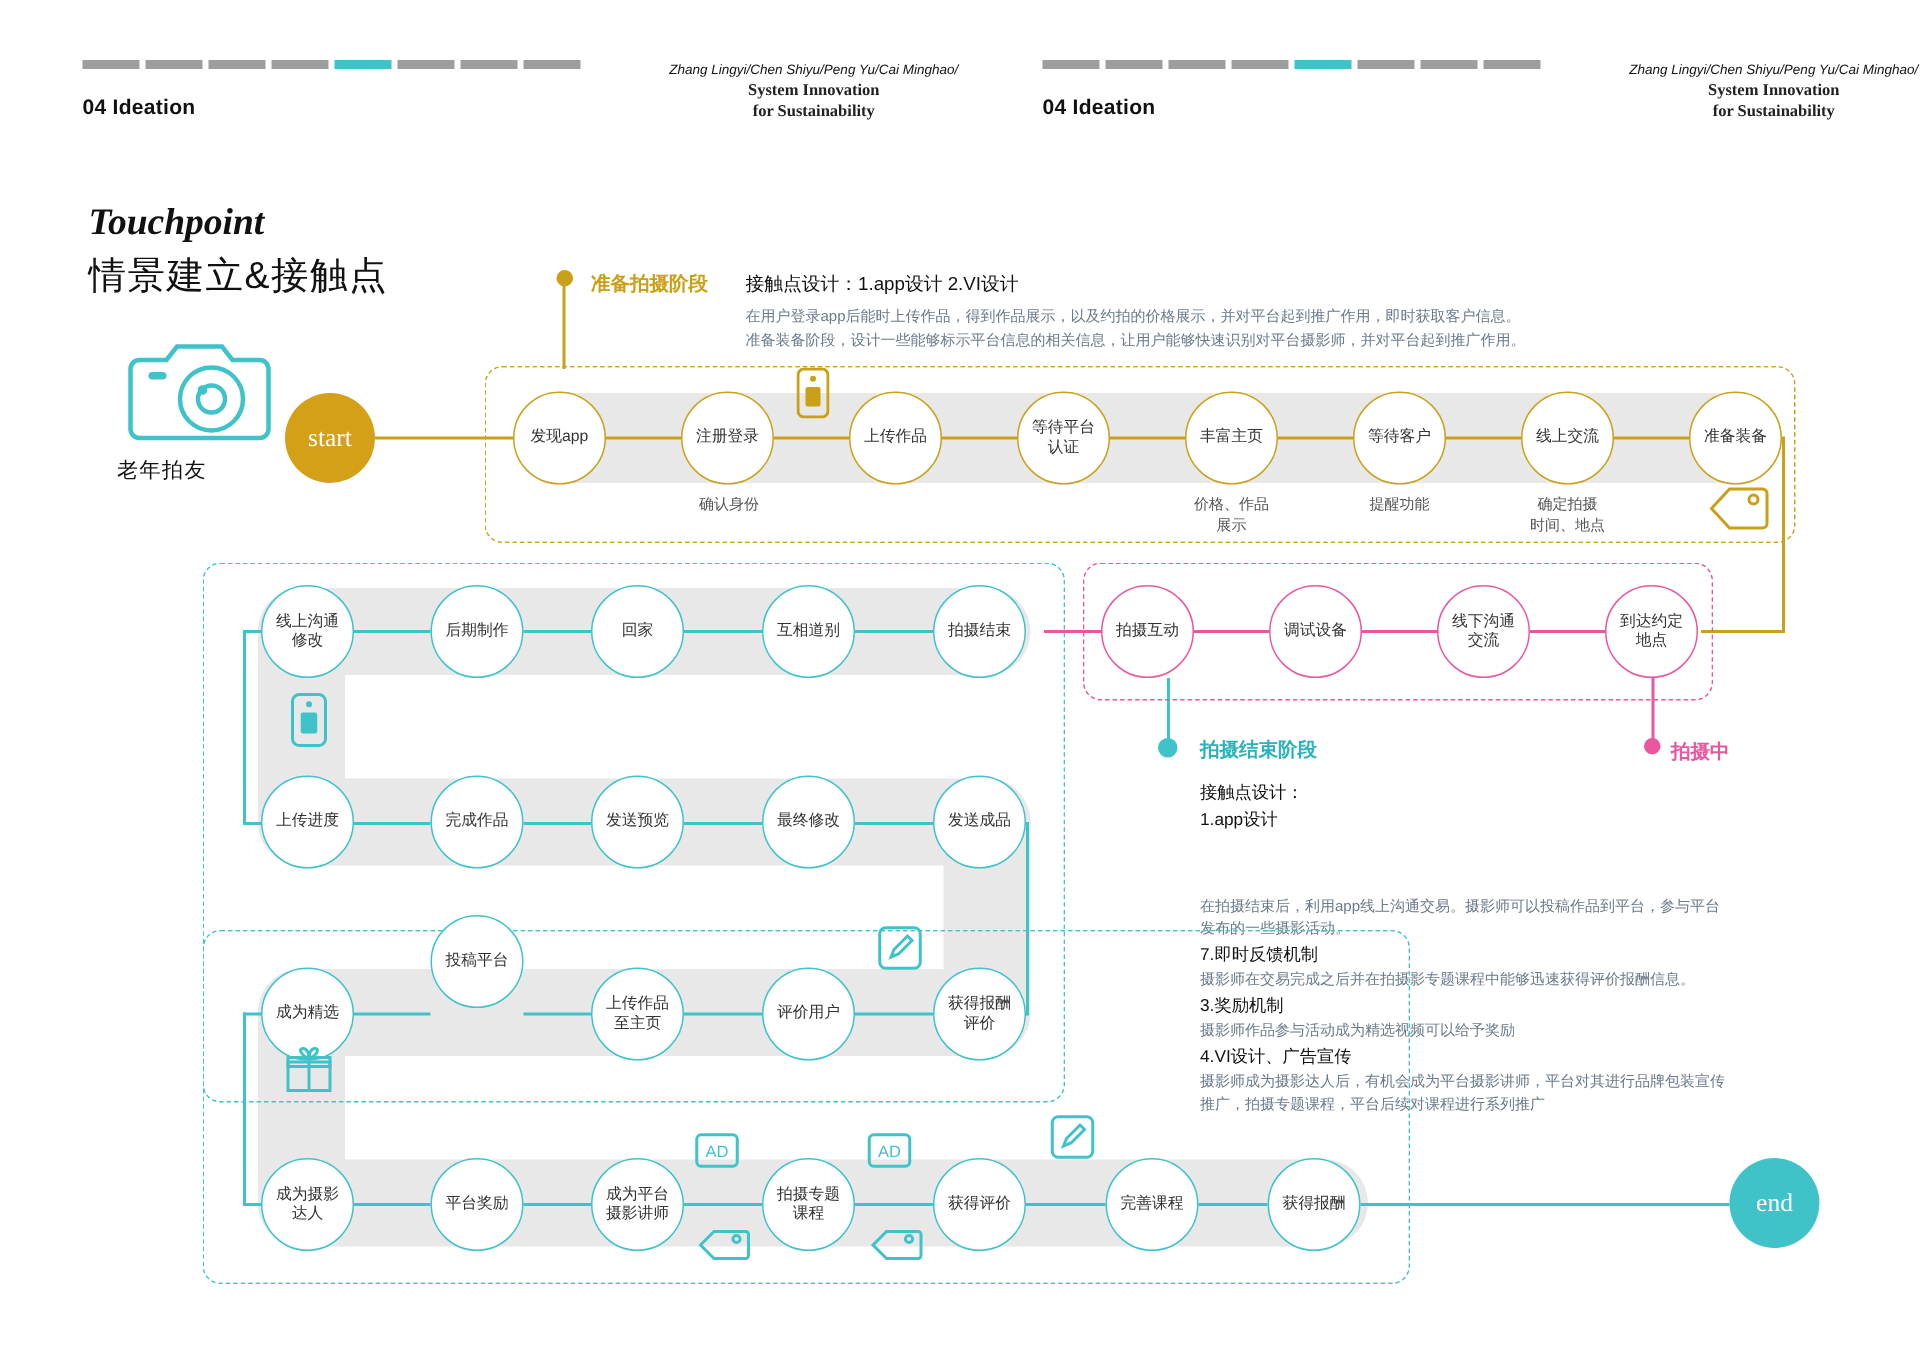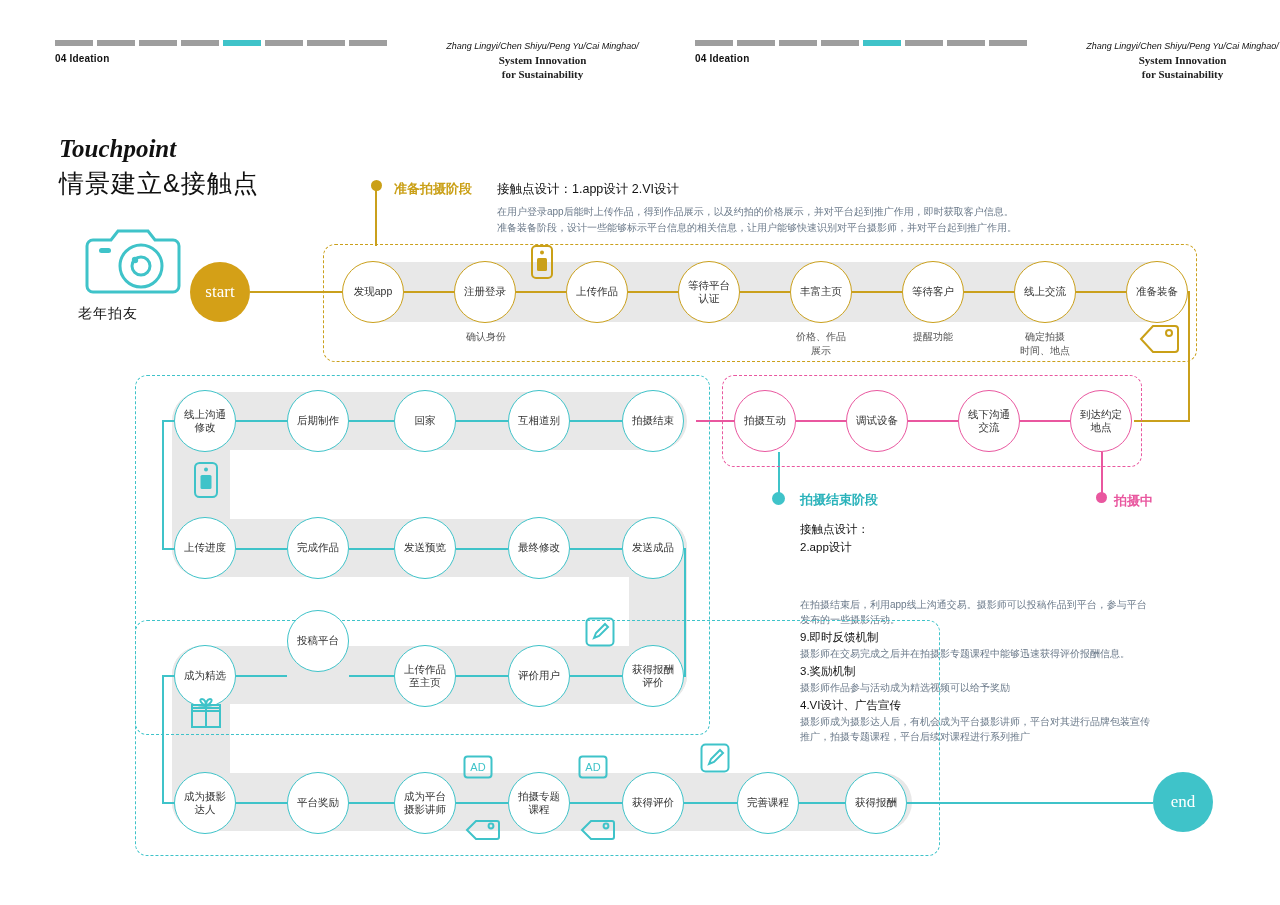--- a/index.html
+++ b/index.html
@@ -8,21 +8,21 @@
     font-family:"Liberation Sans", sans-serif;
     position:relative;overflow:hidden;
     color:#222;
   }
   .abs{position:absolute;}
 
   
   .hdr-bars{display:flex;gap:4px;}
   .hdr-bars span{display:block;width:38px;height:6px;background:#9e9e9e;}
   .hdr-bars span.on{background:#3fc3c9;}
-  .hdr-sec{font-size:10px;font-weight:bold;color:#111;margin-top:7px;letter-spacing:.2px;}
+  .hdr-sec{font-size:14px;font-weight:bold;color:#111;margin-top:17px;letter-spacing:.2px;}
   .hdr-names{font-size:9px;font-style:italic;color:#111;text-align:center;line-height:1.35;}
   .hdr-title{font-size:11px;font-weight:bold;font-family:"Liberation Serif",serif;text-align:center;line-height:1.25;margin-top:2px;}
 
   
   .t-main{font-family:"Liberation Serif",serif;font-style:italic;font-weight:bold;font-size:25px;color:#111;}
   .t-sub{font-size:25px;color:#111;margin-top:4px;letter-spacing:1px;}
   .t-cam-label{font-size:14px;color:#111;letter-spacing:1px;}
 
   
   .node{
@@ -391,21 +391,21 @@
 </div>
 
 <div class="bigdot end" style="left:1153px;top:772px;">end</div>
 
 <div class="dotmark teal" style="left:772px;top:492px;width:13px;height:13px;"></div>
 <div class="abs stage-label teal" style="left:800px;top:491px;">拍摄结束阶段</div>
 <div class="line teal" style="left:778px;top:452px;width:2px;height:42px;"></div>
 
 <div class="abs" style="left:800px;top:520px;width:360px;">
   <div class="body-dark">接触点设计：</div>
-  <div class="body-dark">2.app设计</div>
+  <div class="body-dark">1.app设计</div>
   <div class="body-txt" style="width:350px;margin-top:40px;">在拍摄结束后，利用app线上沟通交易。摄影师可以投稿作品到平台，参与平台发布的一些摄影活动。</div>
-  <div class="body-dark">9.即时反馈机制</div>
+  <div class="body-dark">7.即时反馈机制</div>
   <div class="body-txt" style="width:350px;">摄影师在交易完成之后并在拍摄影专题课程中能够迅速获得评价报酬信息。</div>
   <div class="body-dark">3.奖励机制</div>
   <div class="body-txt" style="width:350px;">摄影师作品参与活动成为精选视频可以给予奖励</div>
   <div class="body-dark">4.VI设计、广告宣传</div>
   <div class="body-txt" style="width:350px;">摄影师成为摄影达人后，有机会成为平台摄影讲师，平台对其进行品牌包装宣传推广，拍摄专题课程，平台后续对课程进行系列推广</div>
 </div>
 
 </body></html>

